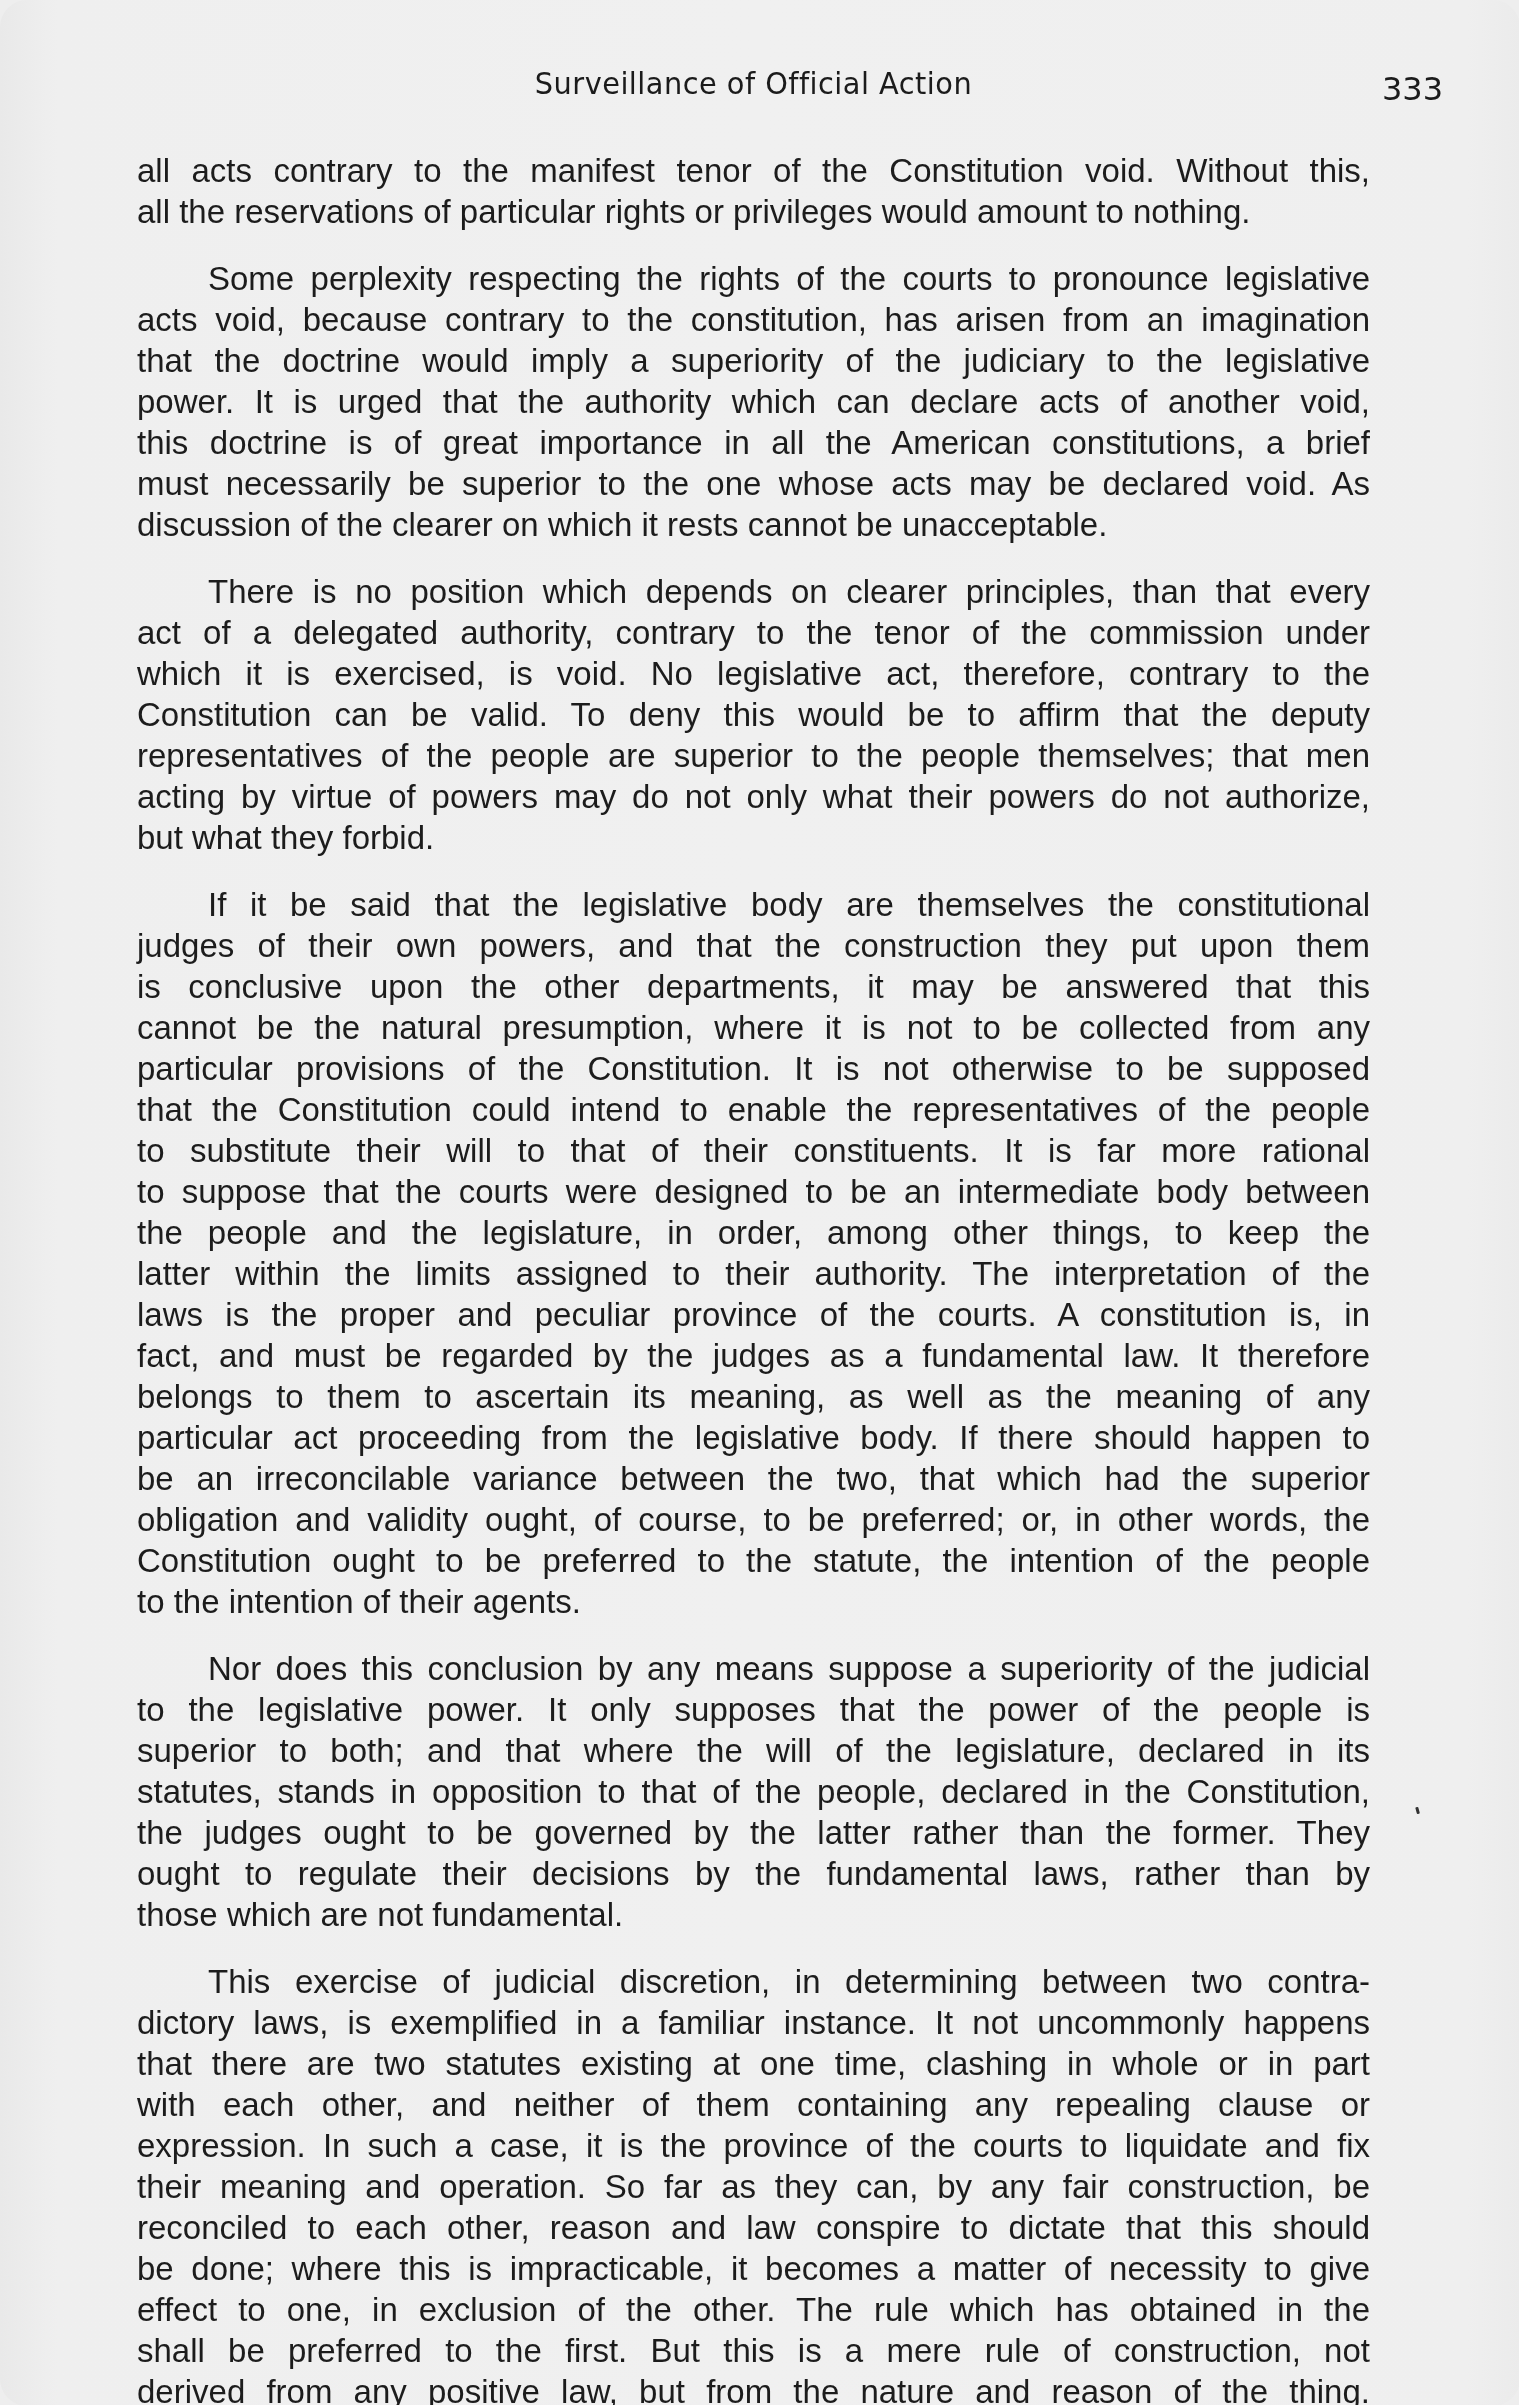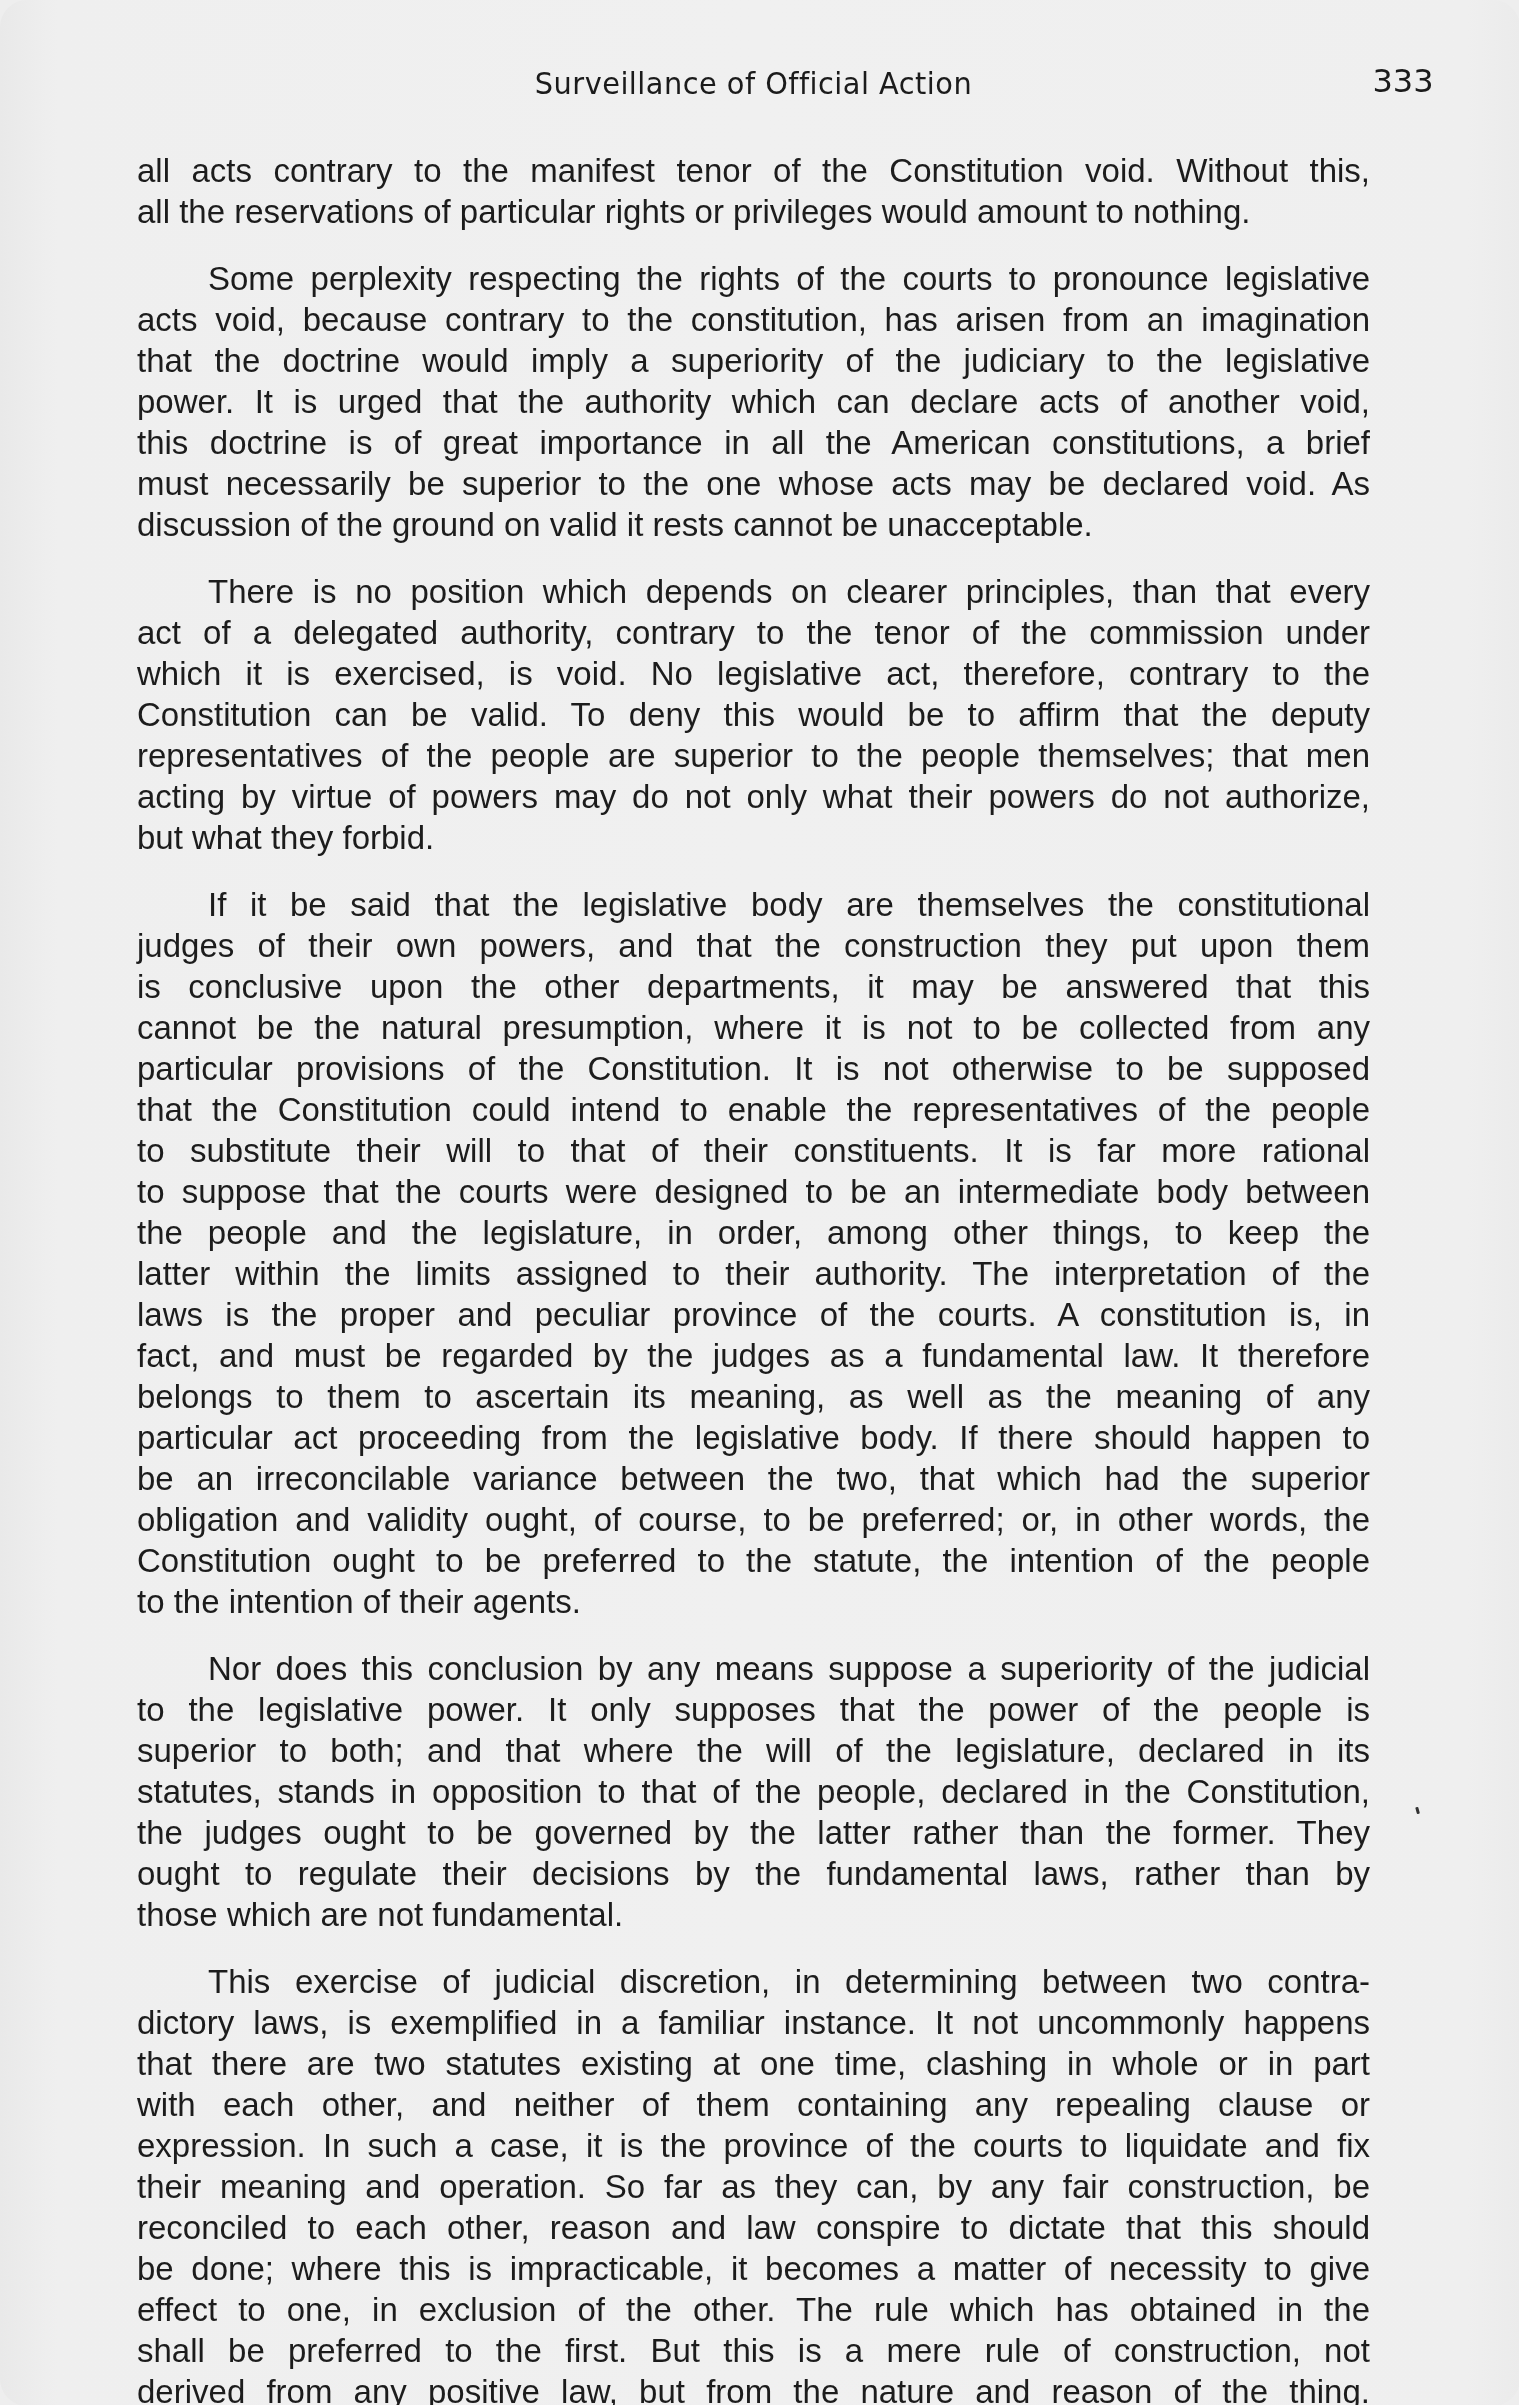--- a/index.html
+++ b/index.html
@@ -15,22 +15,22 @@
   }
   .running-head {
     position: absolute; left: 137px; width: 1233px; top: 64px;
     text-align: center;
     font-family: "DejaVu Sans", sans-serif;
     font-size: 31px; color: #1b1b1b; letter-spacing: 0.5px;
     line-height: 38px;
     transform: scaleX(0.93);
   }
   .page-number {
-    position: absolute; left: 1363px; width: 80px; top: 62px;
-    text-align: center;
+    position: absolute; left: 1363px; width: 80px; top: 70px;
+    text-align: right;
     font-family: "DejaVu Sans", sans-serif;
     font-size: 32px; color: #1b1b1b; line-height: 38px;
   }
   .body-text {
     position: absolute; left: 137px; top: 150px; width: 1233px;
     font-family: Liberation Sans, sans-serif;
     font-size: 33px; line-height: 41px; color: #1c1c1c;
   }
   .line {
     display: block; white-space: nowrap;
@@ -58,21 +58,21 @@
       <span class="line last">all the reservations of particular rights or privileges would amount to nothing.</span>
     </div>
 
     <div>
       <span class="line indent">Some perplexity respecting the rights of the courts to pronounce legislative</span>
       <span class="line">acts void, because contrary to the constitution, has arisen from an imagination</span>
       <span class="line">that the doctrine would imply a superiority of the judiciary to the legislative</span>
       <span class="line">power. It is urged that the authority which can declare acts of another void,</span>
       <span class="line">this doctrine is of great importance in all the American constitutions, a brief</span>
       <span class="line">must necessarily be superior to the one whose acts may be declared void. As</span>
-      <span class="line last">discussion of the ground on valid it rests cannot be unacceptable.</span>
+      <span class="line last">discussion of the clearer on which it rests cannot be unacceptable.</span>
     </div>
 
     <div>
       <span class="line indent">There is no position which depends on clearer principles, than that every</span>
       <span class="line">act of a delegated authority, contrary to the tenor of the commission under</span>
       <span class="line">which it is exercised, is void. No legislative act, therefore, contrary to the</span>
       <span class="line">Constitution can be valid. To deny this would be to affirm that the deputy</span>
       <span class="line">representatives of the people are superior to the people themselves; that men</span>
       <span class="line">acting by virtue of powers may do not only what their powers do not authorize,</span>
       <span class="line last">but what they forbid.</span>

